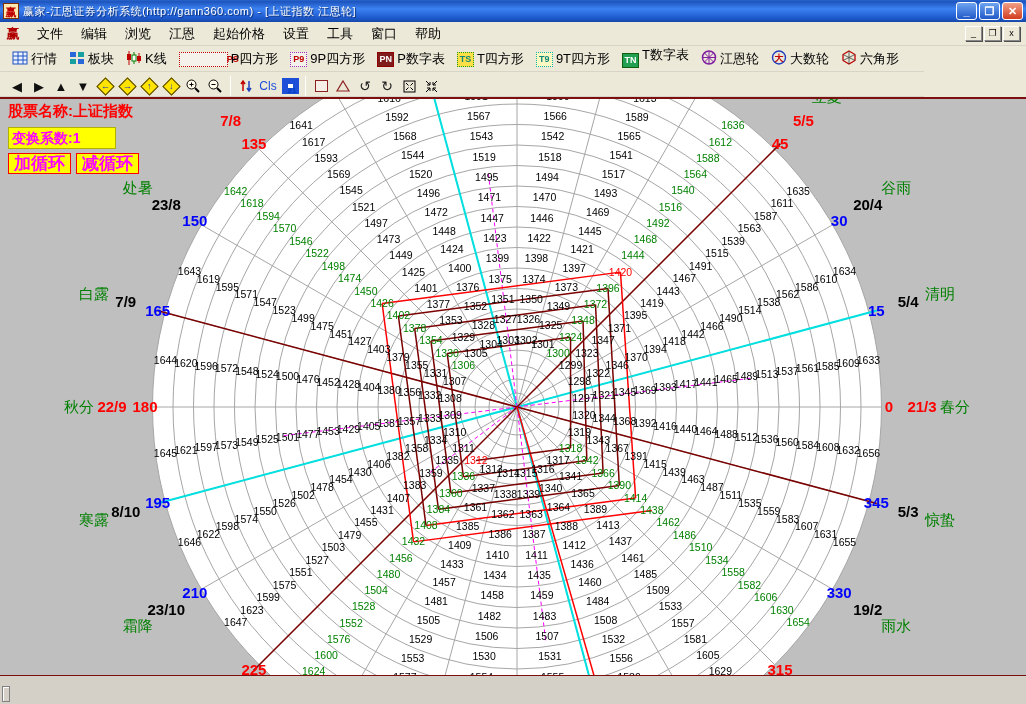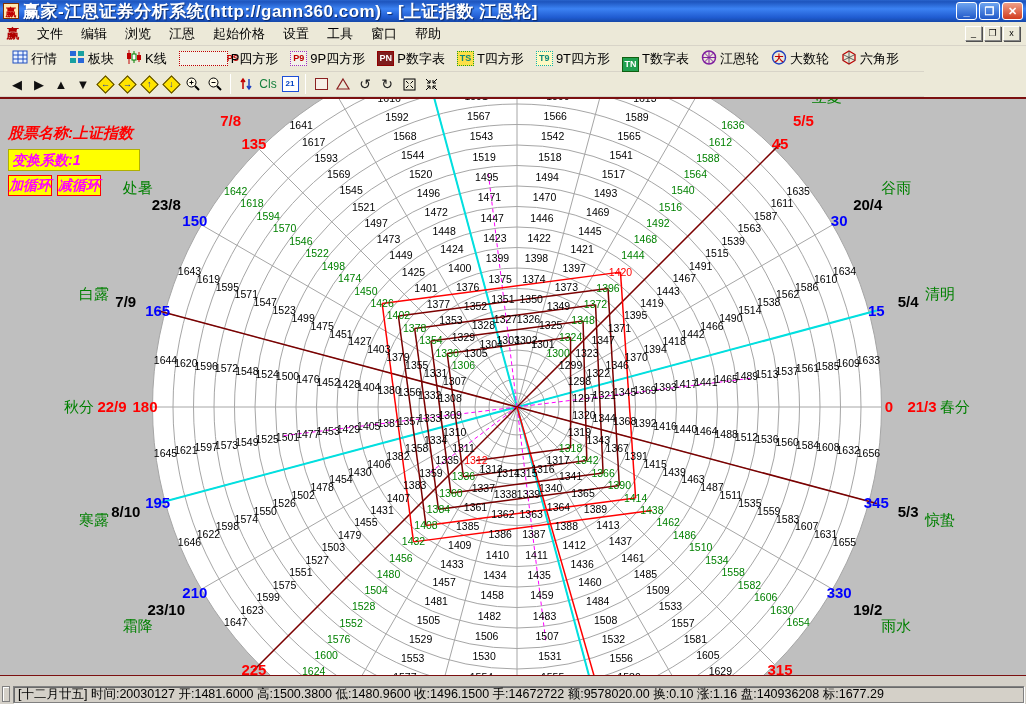--- a/index.html
+++ b/index.html
@@ -5,71 +5,71 @@
   html,body{margin:0;padding:0;background:#3a6ea5;}
   *{box-sizing:border-box;}
   .window{position:relative;width:1026px;height:704px;background:#ece9d8;overflow:hidden;
           font-family:"Liberation Sans",sans-serif;}
   
   .titlebar{position:absolute;left:0;top:0;width:1026px;height:22px;
     background:linear-gradient(180deg,#2964cc 0%,#1d55be 8%,#3c82f3 40%,#1f5bd0 80%,#1648a8 100%);
     display:flex;align-items:center;padding:0 3px;color:#fff;}
   .titlebar .app-icon{width:16px;height:16px;background:#ffe9b0;color:#c00000;font-weight:bold;
     font-size:11px;line-height:16px;text-align:center;margin-right:4px;border:1px solid #803000;}
-  .titlebar .title-text{font-size:17px;font-weight:bold;letter-spacing:.5px;
+  .titlebar .title-text{font-size:11px;font-weight:normal;letter-spacing:.5px;
     text-shadow:1px 1px 1px #0a2a6a;white-space:nowrap;}
   .winbtns{margin-left:auto;display:flex;gap:2px;}
   .winbtn{width:21px;height:18px;border-radius:3px;border:1px solid #fff;
     font-size:11px;font-weight:bold;color:#fff;text-align:center;line-height:16px;
     background:linear-gradient(180deg,#6ea5f0,#2058c8);}
   .winbtn.close{background:linear-gradient(180deg,#f0a088,#d23c1e);}
   
   .menubar{position:absolute;left:0;top:22px;width:1026px;height:24px;background:#ece9d8;
     border-bottom:1px solid #d8d4c8;display:flex;align-items:center;padding:0 2px;}
   .menu-appicon{width:18px;height:16px;color:#b00000;font-weight:bold;font-size:13px;
     line-height:16px;text-align:center;margin:0 6px 0 2px;}
   .menu-item{font-size:13px;color:#000;padding:3px 9px;cursor:default;}
   .mdibtns{margin-left:auto;display:flex;gap:2px;margin-right:4px;}
   .mdibtn{width:17px;height:15px;background:#ece9d8;border:1px solid #fff;
     border-right-color:#888;border-bottom-color:#888;font-size:9px;line-height:13px;
     text-align:center;color:#000;box-shadow:1px 1px 0 #505050;}
   
   .toolbar{position:absolute;left:0;width:924px;background:#ece9d8;display:flex;
-    align-items:center;border-bottom:1px solid #d8d4c8;}
+    align-items:flex-end;border-bottom:1px solid #d8d4c8;}
   .toolbar1{top:46px;height:26px;padding-left:6px;}
   .toolbar2{top:72px;height:25px;padding-left:6px;}
   .tb-item{display:flex;align-items:center;gap:3px;padding:2px 5px;font-size:13px;color:#000;
     border:1px solid transparent;}
   .lettericon{width:17px;height:15px;font-size:9px;font-weight:bold;text-align:center;
     line-height:13px;background:#f4f2ea;}
   .tb-btn{width:22px;height:20px;display:flex;align-items:center;justify-content:center;
     border:1px solid transparent;position:relative;}
   .blacktri{font-size:13px;color:#101010;line-height:1;}
   .diamond{width:13px;height:13px;background:#ffe400;border:1px solid #504000;
     transform:rotate(45deg);display:flex;align-items:center;justify-content:center;}
   .diamond span{transform:rotate(-45deg);font-size:9px;color:#1030c0;font-weight:bold;line-height:1;}
   .tb-sep{width:1px;height:20px;background:#b8b4a4;border-right:1px solid #fff;margin:0 4px;}
-  .cls-label{font-size:12px;color:#15803d;}
-  .calendar{width:17px;height:16px;border:1px solid #1d4ed8;background:#fff;font-size:8px;
+  .cls-label{font-size:12px;color:#1d4ed8;}
+  .calendar{width:17px;height:16px;border:6px solid #1d4ed8;background:#fff;font-size:8px;
     font-weight:bold;color:#0040c0;text-align:center;line-height:13px;}
   .calendar .cap{height:4px;background:#e06010;}
   .shape-sq{width:13px;height:12px;border:1px solid #8b2020;background:#f6efe7;}
   .rot{font-size:14px;color:#202020;line-height:1;}
   
   .pane{position:absolute;left:0;top:97px;width:1026px;height:579px;background:#bfbfbf;
     border-top:2px solid #7b1010;border-bottom:1px solid #7b1010;overflow:hidden;}
   .pane svg{position:absolute;left:0;top:0;}
   
-  .info{position:absolute;left:8px;top:24px;z-index:5;font-style:italic;}
+  .info{position:absolute;left:8px;top:2px;z-index:5;}
   .info-line{color:#ff0000;font-size:15px;font-weight:bold;line-height:19px;white-space:nowrap;}
-  .coeff{margin-top:7px;width:132px;height:22px;background:#ffff00;border:1px solid #b0b000;
+  .coeff{margin-top:7px;width:108px;height:22px;background:#ffff00;border:1px solid #b0b000;
     color:#ff00ff;font-size:14px;font-weight:bold;line-height:20px;padding-left:3px;}
   .cycle-row{margin-top:4px;display:flex;gap:5px;}
-  .cycle-btn{width:44px;height:21px;background:#ffff00;border:1px solid #ff0000;
-    color:#ff00ff;font-size:14px;font-weight:bold;text-align:center;line-height:19px;cursor:default;}
+  .cycle-btn{width:63px;height:21px;background:#ffff00;border:1px solid #ff0000;
+    color:#ff00ff;font-size:17px;font-weight:bold;text-align:center;line-height:19px;cursor:default;}
   
   .bottomstrip{position:absolute;left:0;top:676px;width:1026px;height:8px;background:#d4d0c8;}
   .statusbar{position:absolute;left:0;top:684px;width:1026px;height:20px;background:#d4d0c8;
     display:flex;align-items:center;gap:3px;padding:1px 2px;}
   .grip{width:8px;height:16px;border:1px solid #808080;border-top-color:#808080;
     background:#d4d0c8;box-shadow:inset 1px 1px 0 #fff;}
   .status-field{flex:1;height:17px;border:1px solid #808080;box-shadow:inset 1px 1px 0 #6a6a6a, 1px 1px 0 #fff;
     background:#d4d0c8;font-size:12.5px;color:#000;line-height:15px;padding-left:4px;white-space:nowrap;overflow:hidden;}
 </style>
 </head>
@@ -754,15 +754,14 @@
         <div class="cycle-btn">加循环</div>
         <div class="cycle-btn">减循环</div>
       </div>
     </div>
   </div>
 
   <div class="bottomstrip"></div>
 
   <div class="statusbar">
     <div class="grip"></div>
-    <div class="status-field">[十二月廿五] 时间:20030127 开:1481.6000 高:1500.3800 低:1480.9600 收:1496.1500 手:14672722 额:9578020.00 换:0.10 涨:1.16 盘:140936208 标:1677.29</div>
   </div>
 </div>
 
 </body></html>

